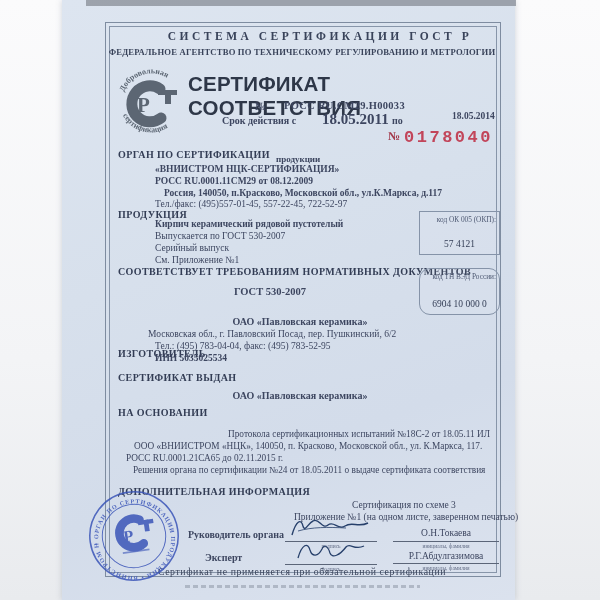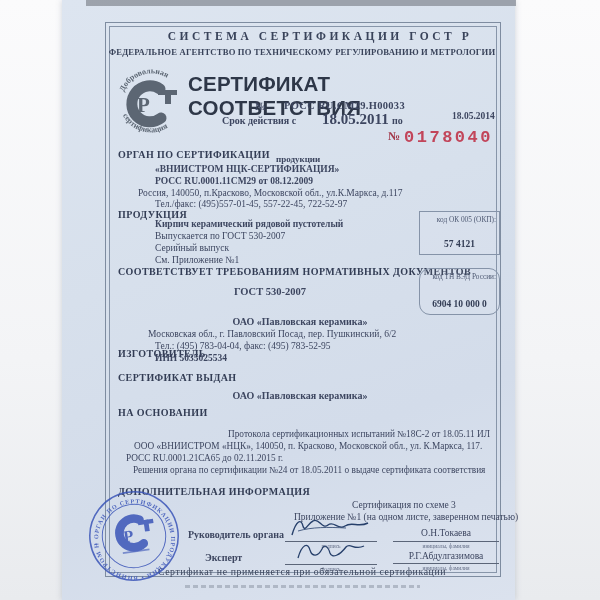--- a/index.html
+++ b/index.html
@@ -22,21 +22,21 @@
   .b{font-weight:bold;}
   .center{text-align:center;}
   .lbl{font-size:10px;font-weight:bold;letter-spacing:.4px;color:#333d55;}
   .txt{font-size:9.5px;color:#3d4660;}
   .sys-title{left:105px;top:30px;width:430px;font-size:11.5px;font-weight:bold;letter-spacing:3.5px;color:#39435a;text-align:center;}
   .agency{left:105px;top:47px;width:394px;font-size:8.6px;font-weight:bold;letter-spacing:.2px;color:#39435a;text-align:center;}
   .cert-title{left:188px;top:72px;width:310px;font-size:20.5px;font-weight:bold;letter-spacing:.2px;color:#2e3748;}
   .red-num{font-family:"Liberation Mono",monospace;font-size:17px;font-weight:bold;letter-spacing:2.5px;color:#c2455a;}
   .codebox{border:1px solid #8593a8;background:rgba(255,255,255,.06);}
   .codebox .cl{font-size:7.3px;color:#4d5872;padding:3px 3px 0 3px;text-align:right;}
-  .codebox .cv{font-size:9.5px;font-weight:bold;color:#333d55;text-align:center;position:absolute;bottom:5px;left:0;right:0;}
+  .codebox .cv{font-size:9.5px;font-weight:normal;color:#333d55;text-align:center;position:absolute;bottom:5px;left:0;right:0;}
   .sigline{border-top:1px solid #5b6578;height:1px;}
   .hint{font-size:5.5px;color:#67718a;text-align:center;}
   .note{font-size:9.8px;color:#39435a;letter-spacing:.6px;}
   .fineprint{height:3px;opacity:.55;background:repeating-linear-gradient(90deg,#8e97a6 0 5px,transparent 5px 8px);}
   svg text{font-family:"Liberation Serif",serif;}
 </style>
 </head>
 <body>
 
 <div class="abs paper"></div>
@@ -73,21 +73,21 @@
 
 <div class="abs" style="left:388px;top:128px;">
   <span class="serif b" style="font-size:12px;color:#a33a4c;vertical-align:2px;">№</span>
   <span class="red-num">0178040</span>
 </div>
 
 <div class="abs lbl" style="left:118px;top:149px;">ОРГАН ПО СЕРТИФИКАЦИИ</div>
 <div class="abs serif b" style="left:276px;top:154px;font-size:9px;">продукции</div>
 <div class="abs serif b txt" style="left:155px;top:164px;font-weight:bold;">«ВНИИСТРОМ НЦК-СЕРТИФИКАЦИЯ»</div>
 <div class="abs serif b txt" style="left:155px;top:176px;font-weight:bold;">РОСС RU.0001.11СМ29 от 08.12.2009</div>
-<div class="abs txt" style="left:138px;top:188px;">Россия, 140050, п.Красково, Московской обл., ул.К.Маркса, д.117</div>
+<div class="abs txt" style="left:164px;top:188px;font-weight:bold;">Россия, 140050, п.Красково, Московской обл., ул.К.Маркса, д.117</div>
 <div class="abs txt" style="left:155px;top:199px;">Тел./факс: (495)557-01-45, 557-22-45, 722-52-97</div>
 
 <div class="abs lbl" style="left:118px;top:209px;">ПРОДУКЦИЯ</div>
 <div class="abs serif txt b" style="left:155px;top:219px;font-weight:bold;">Кирпич  керамический  рядовой  пустотелый</div>
 <div class="abs txt" style="left:155px;top:231px;">Выпускается по ГОСТ  530-2007</div>
 <div class="abs txt" style="left:155px;top:243px;">Серийный выпуск</div>
 <div class="abs txt" style="left:155px;top:255px;">См. Приложение №1</div>
 <div class="abs codebox" style="left:419px;top:211px;width:79px;height:42px;">
   <div class="cl">код ОК 005 (ОКП):</div>
   <div class="cv">57 4121</div>

